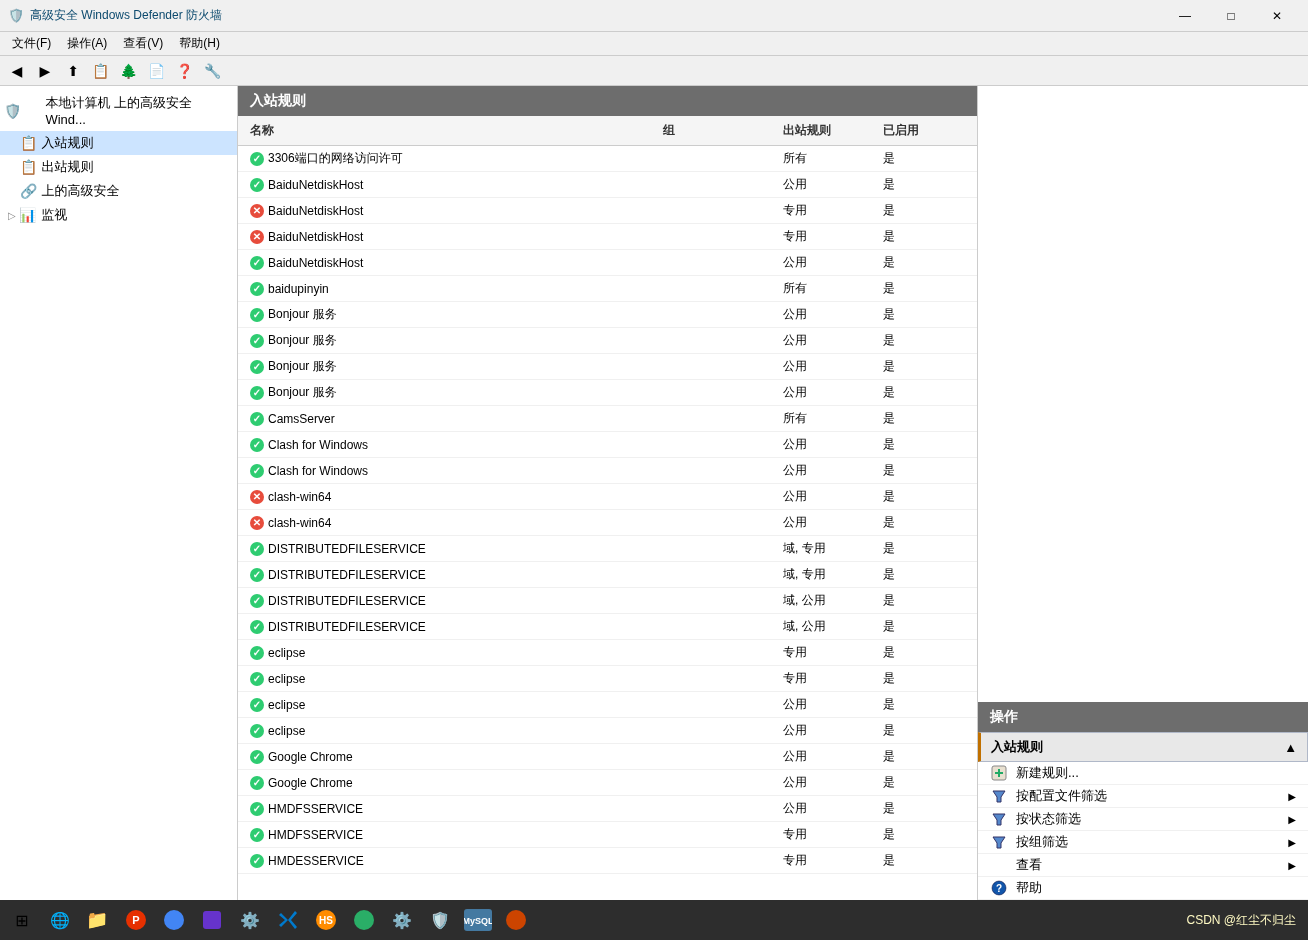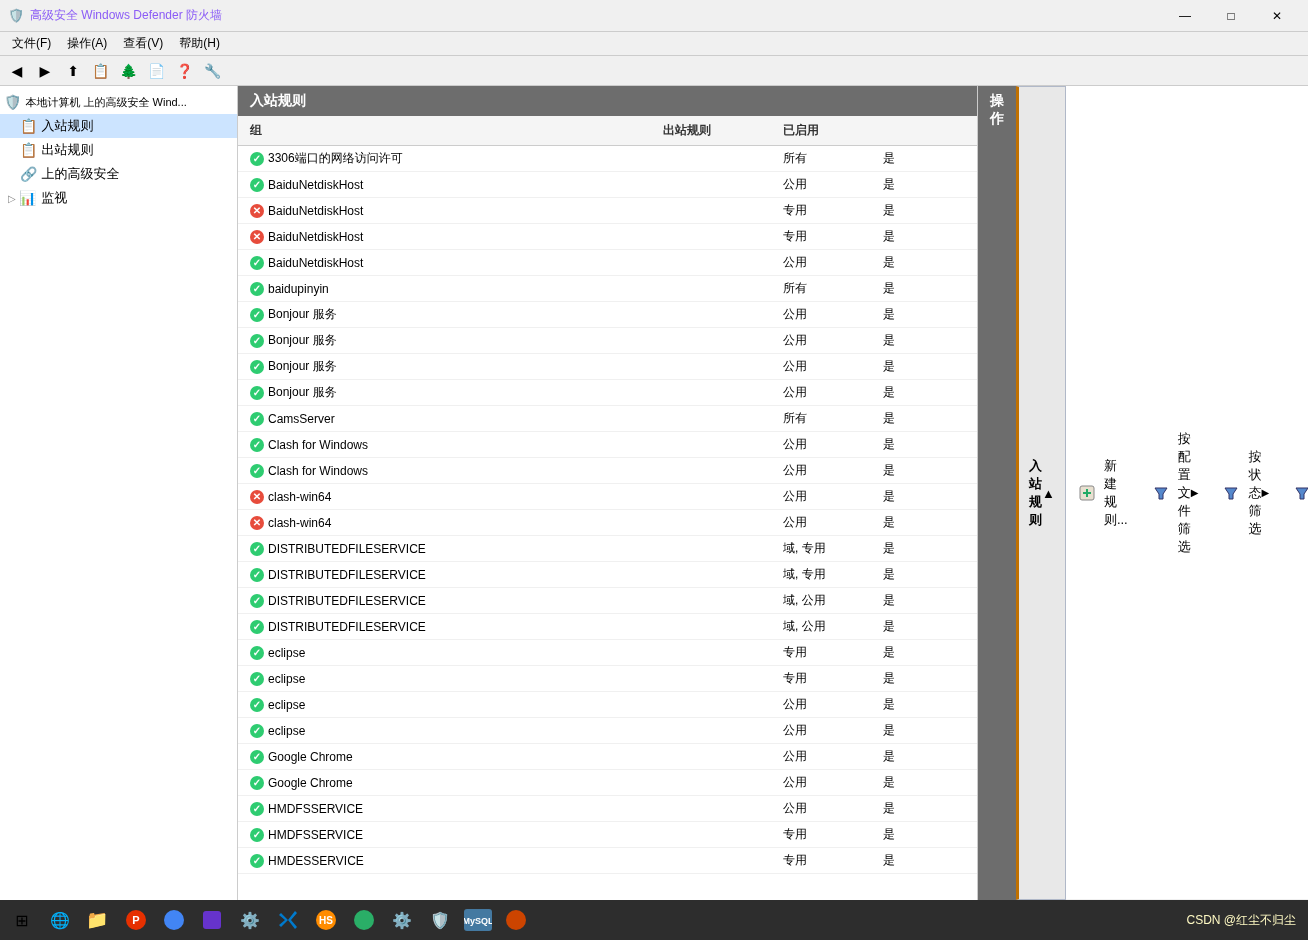--- a/index.html
+++ b/index.html
@@ -9,21 +9,21 @@
     .title-bar {
       background: #f0f0f0;
       height: 32px;
       display: flex;
       align-items: center;
       padding: 0 8px;
       border-bottom: 1px solid #ccc;
       user-select: none;
     }
     .title-bar-icon { width: 16px; height: 16px; margin-right: 6px; }
-    .title-bar-text { flex: 1; font-size: 12px; color: #8b5cf6; }
+    .title-bar-text { flex: 1; font-size: 12px; color: #0c4a6e; }
     .title-bar-controls { display: flex; gap: 0; }
     .title-bar-btn {
       width: 46px; height: 32px;
       display: flex; align-items: center; justify-content: center;
       font-size: 12px; cursor: pointer; background: none; border: none;
       color: #000;
     }
 
     
     .menu-bar {
@@ -141,21 +141,22 @@
     }
     .rule-icon.allow { background: #2ecc71; color: #fff; }
     .rule-icon.deny { background: #e74c3c; color: #fff; }
     .rule-name-cell { display: flex; align-items: center; }
 
     
     .right-panel {
       width: 330px;
       background: #fff;
       display: flex;
-      flex-direction: row;
+      flex-direction: column;
+      justify-content: flex-end;
     }
     .right-header {
       background: #6d6d6d;
       color: #fff;
       padding: 6px 12px;
       font-size: 14px;
       font-weight: bold;
     }
     .right-section-header {
       background: #e8e8e8;
@@ -251,21 +252,21 @@
   <button class="toolbar-btn">📄</button>
   <button class="toolbar-btn">❓</button>
   <button class="toolbar-btn">🔧</button>
 </div>
 
 <div class="main">
 
   <div class="sidebar">
     <div class="sidebar-root">
       <span style="font-size:14px; margin-right:4px;">🛡️</span>
-      <span style="font-size:11px; color:#000;">本地计算机 上的高级安全 Wind...</span>
+      <span style="font-size:13px; color:#000;margin-left:20px;">本地计算机 上的高级安全 Wind...</span>
     </div>
     <div class="sidebar-item active">
       <span style="font-size:14px; margin-right:4px;">📋</span>
       <span>入站规则</span>
     </div>
     <div class="sidebar-item">
       <span style="font-size:14px; margin-right:4px;">📋</span>
       <span>出站规则</span>
     </div>
     <div class="sidebar-item">
@@ -278,20 +279,21 @@
       <span>监视</span>
     </div>
   </div>
 
   <div class="center">
     <div class="center-header">
       <span>入站规则</span>
     </div>
 
     <div class="table-header">
+      <div class="table-header-col">名称</div>
       <div class="table-header-col">组</div>
       <div class="table-header-col">出站规则</div>
       <div class="table-header-col">已启用</div>
       <div class="table-header-col"></div>
     </div>
 
     <div class="center-content-wrap">
       <div class="center-table-wrap">
         <div class="table-body" id="table-body">
 

